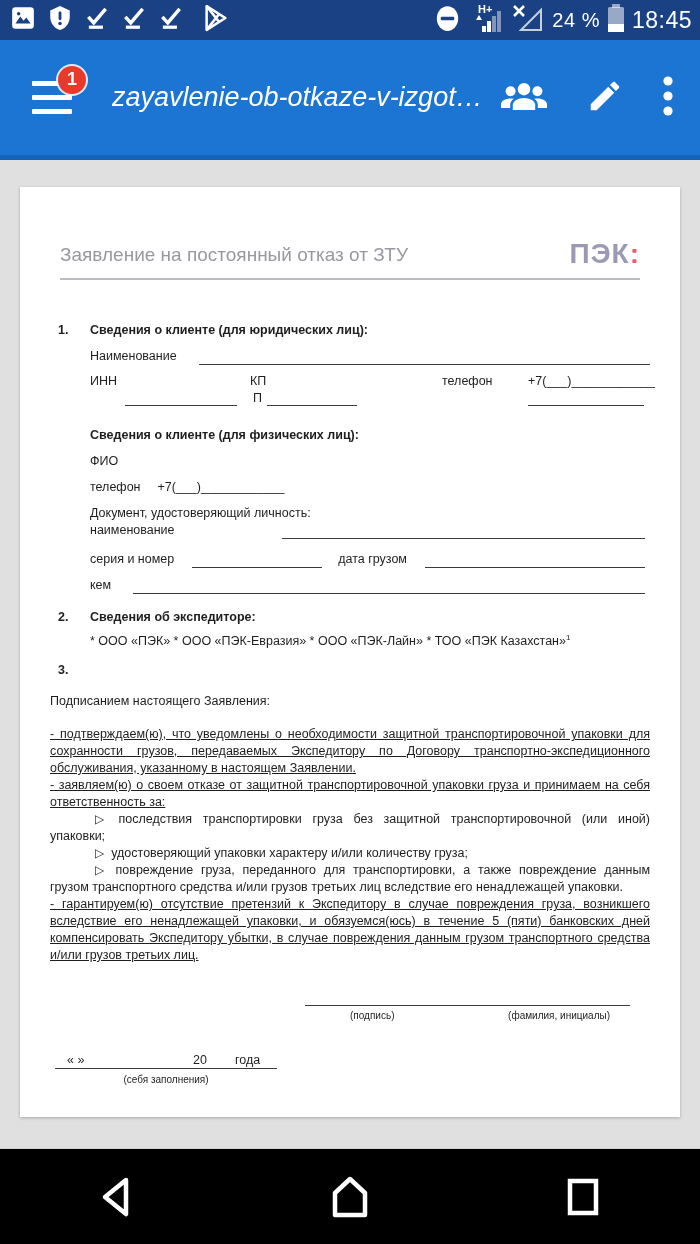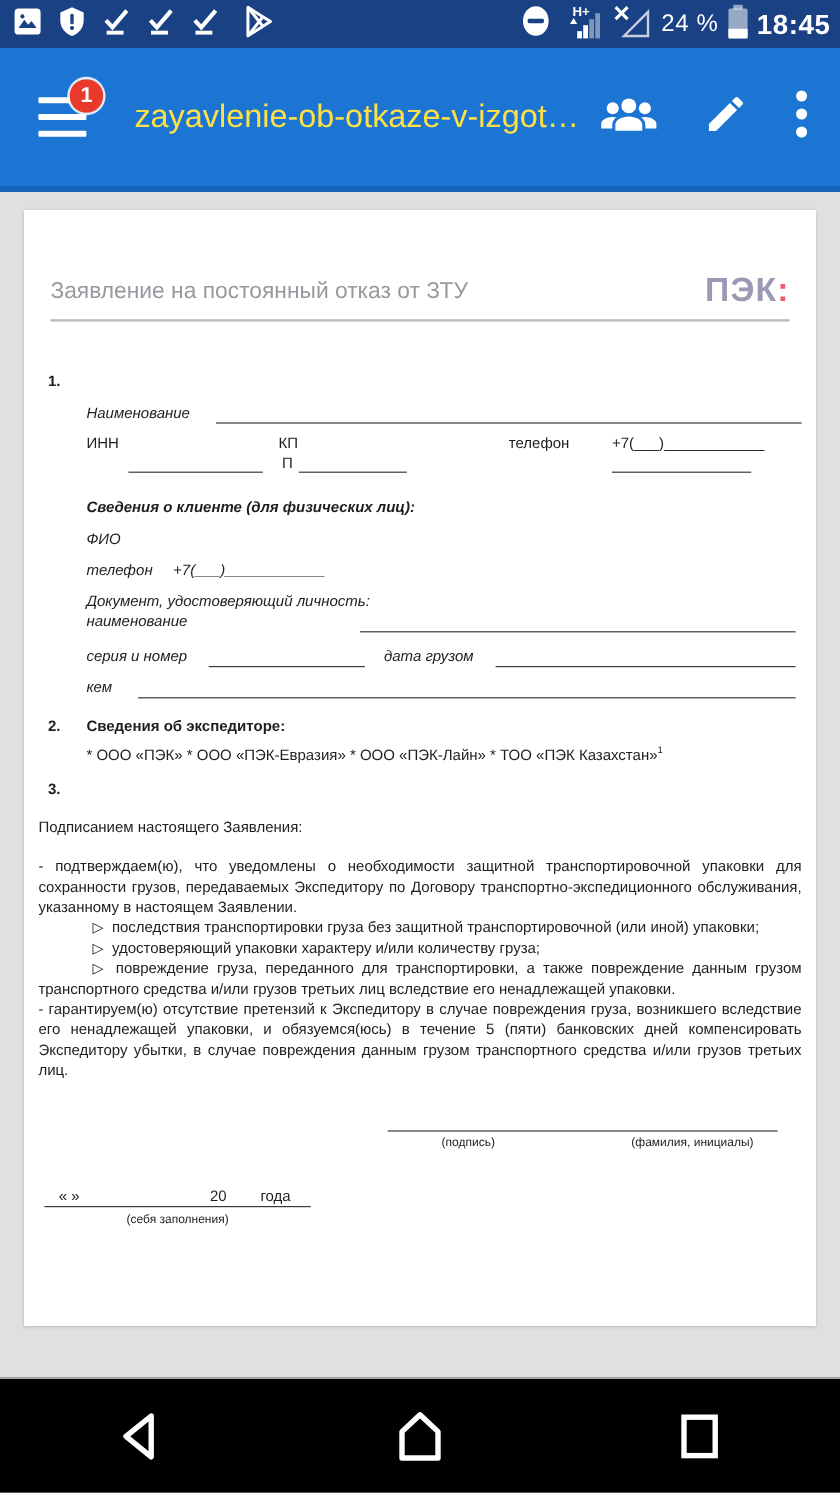--- a/index.html
+++ b/index.html
@@ -4,53 +4,53 @@
 <style>
   * { margin:0; padding:0; box-sizing:border-box; }
   html,body { width:700px; height:1244px; }
   body { font-family:"Liberation Sans", sans-serif; background:#e0e0e0; position:relative; overflow:hidden; }
 
   
   .status-bar { height:40px; background:#1a4184; display:flex; align-items:center; padding:0 8px 0 10px; }
   .sb-left { display:flex; align-items:center; gap:11px; }
   .sb-right { margin-left:auto; display:flex; align-items:center; gap:7px; color:#fff; }
   .sb-right .pct { font-size:20px; letter-spacing:.5px; }
-  .sb-right .time { font-size:23px; font-weight:700; letter-spacing:.5px; }
+  .sb-right .time { font-size:23px; font-weight:400; letter-spacing:.5px; }
 
   
   .app-bar { height:120px; background:#1c75d2; border-bottom:5px solid #1563b8; display:flex; align-items:center; padding:0 0 0 32px; }
   .menu-btn { position:relative; width:46px; height:40px; flex:0 0 auto; }
   .menu-btn .bar { position:absolute; left:0; width:40px; height:5px; background:#fff; border-radius:1px; }
   .menu-btn .b1 { top:3px; } .menu-btn .b2 { top:17px; } .menu-btn .b3 { top:31px; }
   .badge { position:absolute; top:-12px; right:-8px; width:28px; height:28px; background:#e8392b; border:2px solid #fff0; box-shadow:0 0 0 2px rgba(255,255,255,.85); border-radius:50%; color:#fff; font-size:18px; font-weight:700; display:flex; align-items:center; justify-content:center; }
-  .app-title { color:#fde047; font-size:27px; margin-left:34px; white-space:nowrap; overflow:hidden; max-width:370px; }
+  .app-title { color:#ffffff; font-size:27px; margin-left:34px; white-space:nowrap; overflow:hidden; max-width:370px;font-style:italic; }
   .appbar-right { margin-left:auto; display:flex; align-items:center; gap:38px; padding-right:26px; }
 
   
   .content { height:988px; background:#e0e0e0; padding-top:15px; }
-  .page { width:660px; height:930px; margin:0 auto; background:#fff; box-shadow:0 1px 3px rgba(0,0,0,.25); padding:0 12px; overflow:hidden; color:#1e1e1e; font-size:12.5px; line-height:17px; position:relative; }
+  .page { width:660px; height:930px; margin:12px auto; background:#fff; box-shadow:0 1px 3px rgba(0,0,0,.25); padding:0 30px; overflow:hidden; color:#1e1e1e; font-size:12.5px; line-height:17px; position:relative; }
 
   .doc-head { margin:53px 10px 0 10px; display:flex; align-items:flex-start; justify-content:space-between; }
   .doc-title { color:#97999f; font-size:19px; padding-top:6px; }
   .logo { font-weight:700; font-size:28px; letter-spacing:1px; color:#9b99b4; line-height:28px; }
   .logo .colon { color:#ef5b6b; }
   .doc-rule { margin:10px 10px 0 10px; border-top:2px solid #b9bcc2; }
 
   .sec { display:flex; }
   .sec-num { width:32px; margin-left:8px; font-weight:700; flex:0 0 auto; }
   .sec-head { font-weight:700; }
 
-  .frm { padding-left:40px; display:flex; align-items:flex-end;font-style:italic; }
+  .frm { padding-left:40px; display:flex; align-items:flex-end; }
   .fill { border-bottom:1px solid #3a3a3a; height:15px; }
 
   .inn-row { position:relative; height:40px; margin-top:8px; }
   .inn-row span { position:absolute; }
   .inn-row .ln { position:absolute; border-bottom:1px solid #3a3a3a; }
 
-  .body-p { text-align:justify; }
+  .body-p { text-align:justify;text-decoration:underline; }
   .bullet-p { text-align:justify; text-indent:45px; }
   .bullet-p .mk { margin-right:7px; font-size:12px; }
 
   .sig-wrap { display:flex; margin-top:40px; }
   .sig-left { width:240px; margin-left:5px; }
   .sig-left .line, .sig-right .line { border-bottom:1px solid #3a3a3a; height:2px; }
   .sig-cap { font-size:10px; line-height:13px; margin-top:3px; }
   .sig-right { width:325px; margin-left:auto; margin-right:20px; }
   .sig-right .caps { display:flex; margin-top:3px; }
   .sig-right .caps span:first-child { margin-left:45px; }
@@ -159,20 +159,21 @@
   <div class="page">
 
     <div class="doc-head">
       <div class="doc-title">Заявление на постоянный отказ от ЗТУ</div>
       <div class="logo"><span>ПЭК</span><span class="colon">:</span></div>
     </div>
     <div class="doc-rule"></div>
 
     <div class="sec" style="margin-top:42px">
       <span class="sec-num">1.</span>
+      <span class="sec-head">Сведения о клиенте (для юридических лиц):</span>
     </div>
 
     <div class="frm" style="margin-top:9px">
       <span>Наименование</span>
       <span class="fill" style="flex:1; margin-left:22px"></span>
     </div>
 
     <div class="inn-row">
       <span style="left:40px; top:0">ИНН</span>
       <span class="ln" style="left:75px; top:0; width:112px; height:33px"></span>
@@ -223,20 +224,21 @@
     </div>
     <div style="padding-left:40px; margin-top:7px"><span>* ООО «ПЭК» * ООО «ПЭК-Евразия» * ООО «ПЭК-Лайн» * ТОО «ПЭК Казахстан»</span><sup>1</sup></div>
 
     <div class="sec" style="margin-top:12px">
       <span class="sec-num">3.</span>
     </div>
 
     <div style="margin-top:14px">Подписанием настоящего Заявления:</div>
 
     <p class="body-p" style="margin-top:16px">- подтверждаем(ю), что уведомлены о необходимости защитной транспортировочной упаковки для сохранности грузов, передаваемых Экспедитору по Договору транспортно-экспедиционного обслуживания, указанному в настоящем Заявлении.</p>
+    <p class="body-p">- заявляем(ю) о своем отказе от защитной транспортировочной упаковки груза и принимаем на себя ответственность за:</p>
 
     <p class="bullet-p"><span class="mk">▷</span><span>последствия транспортировки груза без защитной транспортировочной (или иной) упаковки;</span></p>
     <p class="bullet-p"><span class="mk">▷</span><span>удостоверяющий упаковки характеру и/или количеству груза;</span></p>
     <p class="bullet-p"><span class="mk">▷</span><span>повреждение груза, переданного для транспортировки, а также повреждение данным грузом транспортного средства и/или грузов третьих лиц вследствие его ненадлежащей упаковки.</span></p>
 
     <p class="body-p">- гарантируем(ю) отсутствие претензий к Экспедитору в случае повреждения груза, возникшего вследствие его ненадлежащей упаковки, и обязуемся(юсь) в течение 5 (пяти) банковских дней компенсировать Экспедитору убытки, в случае повреждения данным грузом транспортного средства и/или грузов третьих лиц.</p>
 
     <div class="sig-wrap">
       <div class="sig-right">
         <div class="line"></div>

